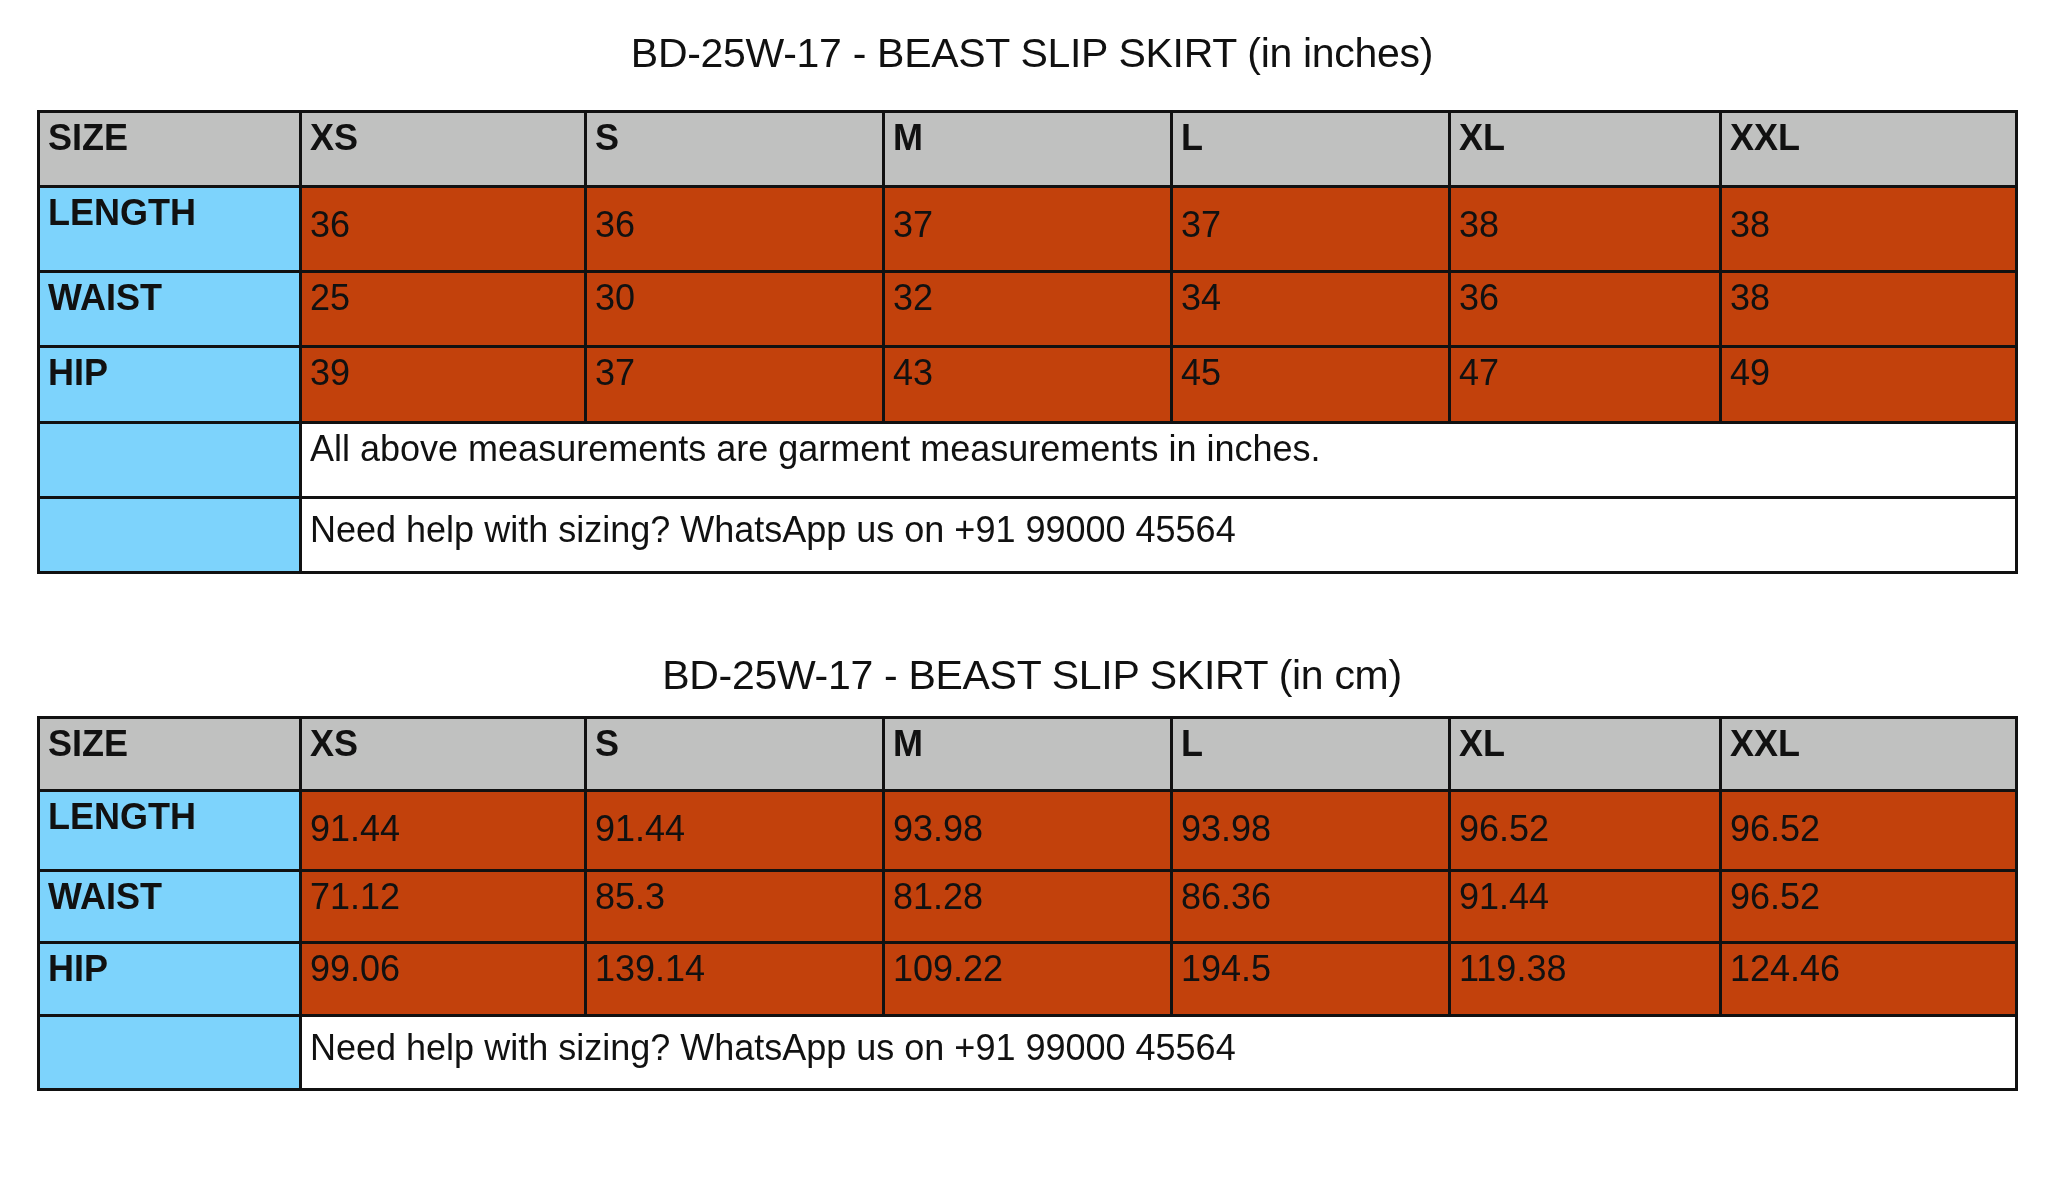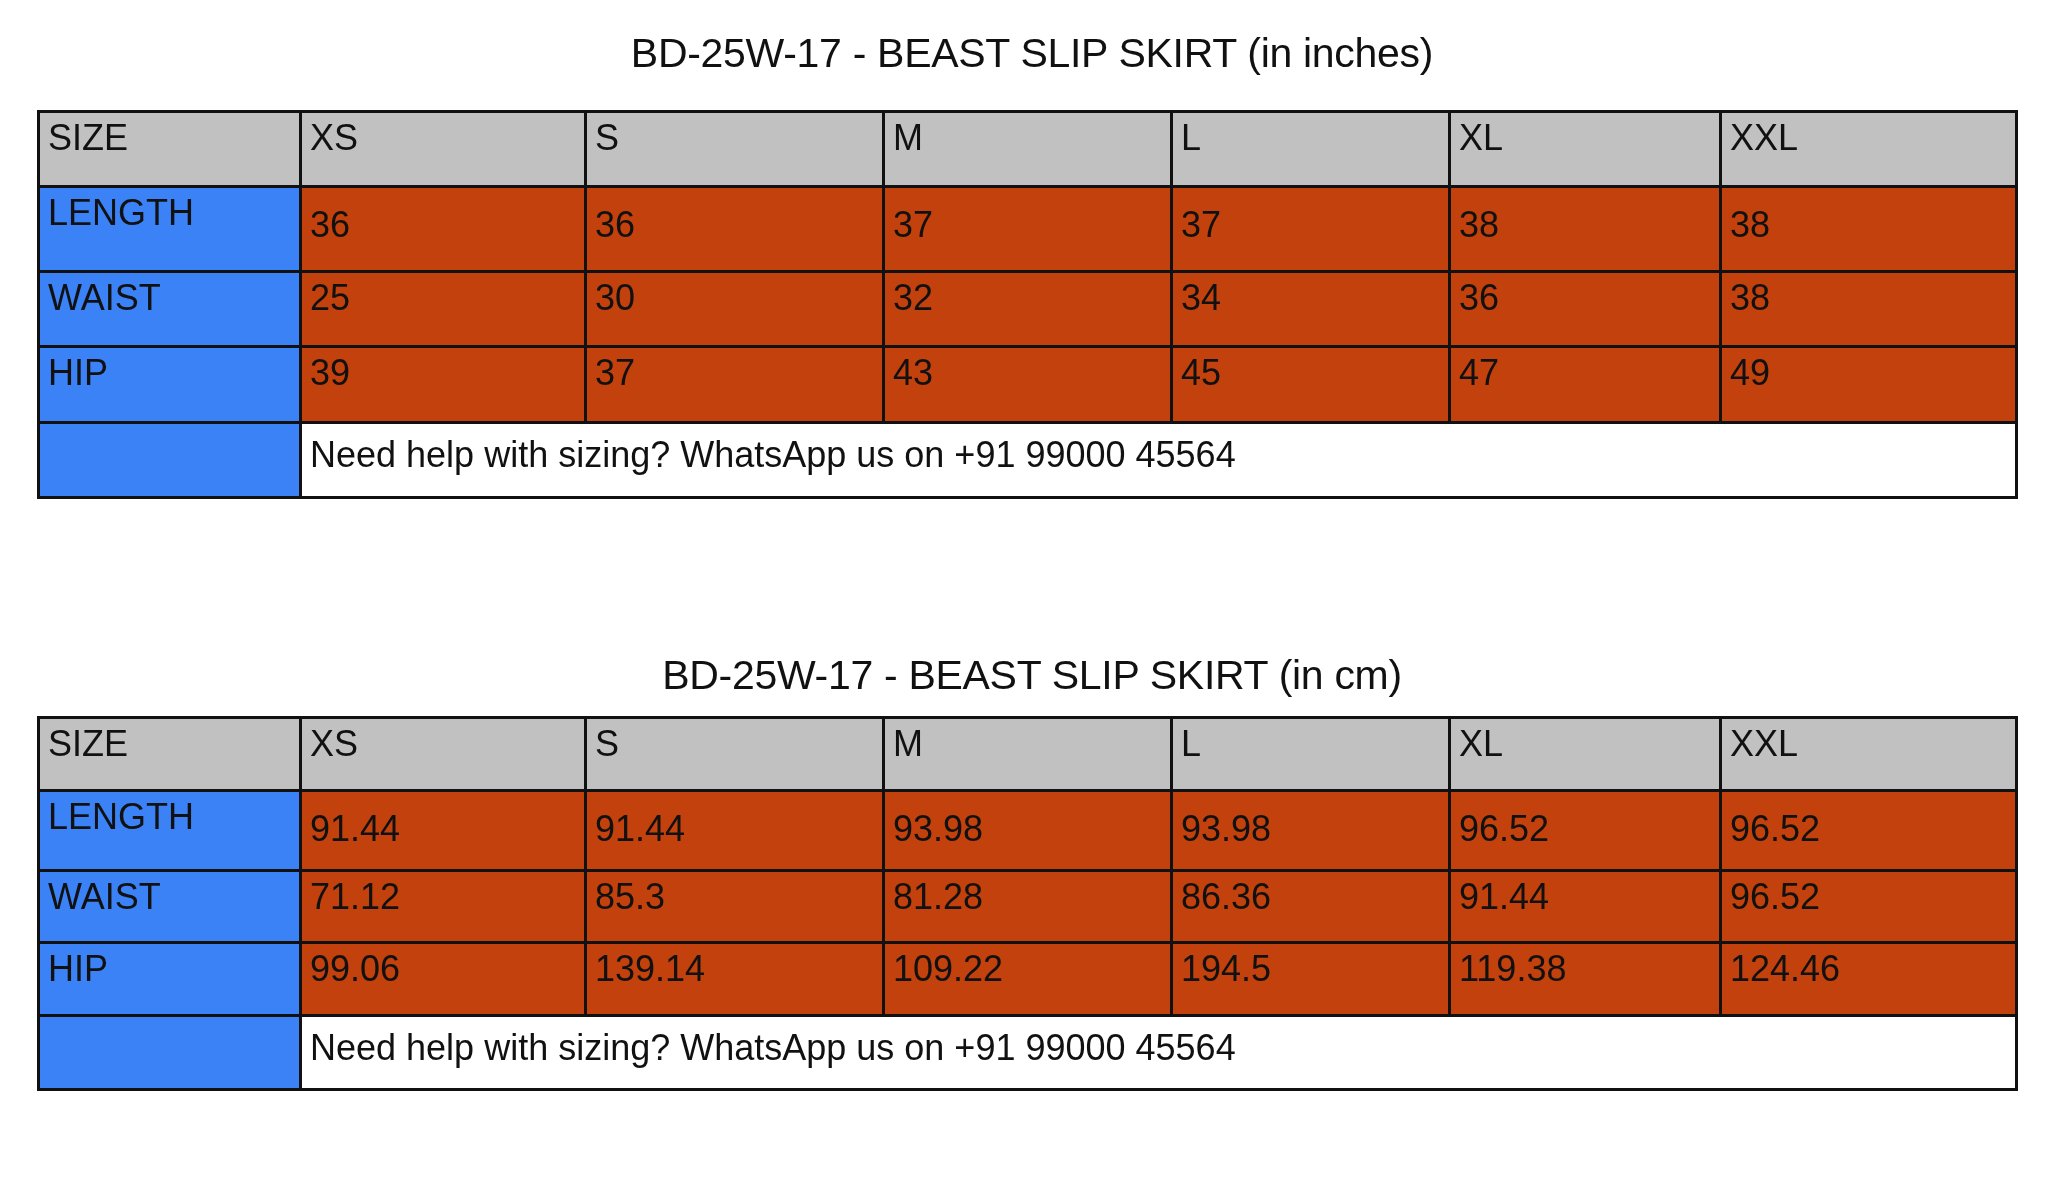--- a/index.html
+++ b/index.html
@@ -4,22 +4,22 @@
 <style>
   html, body { margin:0; padding:0; background:#ffffff; }
   body { width:2048px; height:1192px; position:relative; overflow:hidden;
          font-family:"Liberation Sans", sans-serif; color:#111; }
   .title { position:absolute; left:0; width:2064px; text-align:center;
            font-size:41px; font-weight:400; letter-spacing:-0.3px; color:#111; }
   table { position:absolute; left:37px; width:1978px; border-collapse:collapse;
           table-layout:fixed; }
   td { border:3px solid #111; vertical-align:top; padding:4px 8px 0 8px;
        font-size:36px; line-height:1.15; }
-  td.hdr { background:#c0c1c0; font-weight:400; padding-top:4px; }
-  td.lab { background:#3b82f6; font-weight:400; }
+  td.hdr { background:#c0c1c0; font-weight:700; padding-top:4px; }
+  td.lab { background:#7dd3fc; font-weight:700; }
   td.val { background:#c2410c; }
   tr.len td.val { padding-top:16px; }
   td.note { background:#fff; }
   tr.help td.note { padding-top:10px; }
 </style>
 </head>
 <body>
 
 <div class="title" style="top:30px;">BD-25W-17 - BEAST SLIP SKIRT (in inches)</div>
 <table style="top:110px;">
@@ -61,20 +61,24 @@
     <td class="val">38</td>
   </tr>
   <tr style="height:76px;">
     <td class="lab">HIP</td>
     <td class="val">39</td>
     <td class="val">37</td>
     <td class="val">43</td>
     <td class="val">45</td>
     <td class="val">47</td>
     <td class="val">49</td>
+  </tr>
+  <tr style="height:75px;">
+    <td class="lab"></td>
+    <td class="note" colspan="6">All above measurements are garment measurements in inches.</td>
   </tr>
   <tr class="help" style="height:75px;">
     <td class="lab"></td>
     <td class="note" colspan="6">Need help with sizing? WhatsApp us on +91 99000 45564</td>
   </tr>
 </tbody>
   </table>
 
 <div class="title" style="top:652px;">BD-25W-17 - BEAST SLIP SKIRT (in cm)</div>
 <table style="top:716px;">

